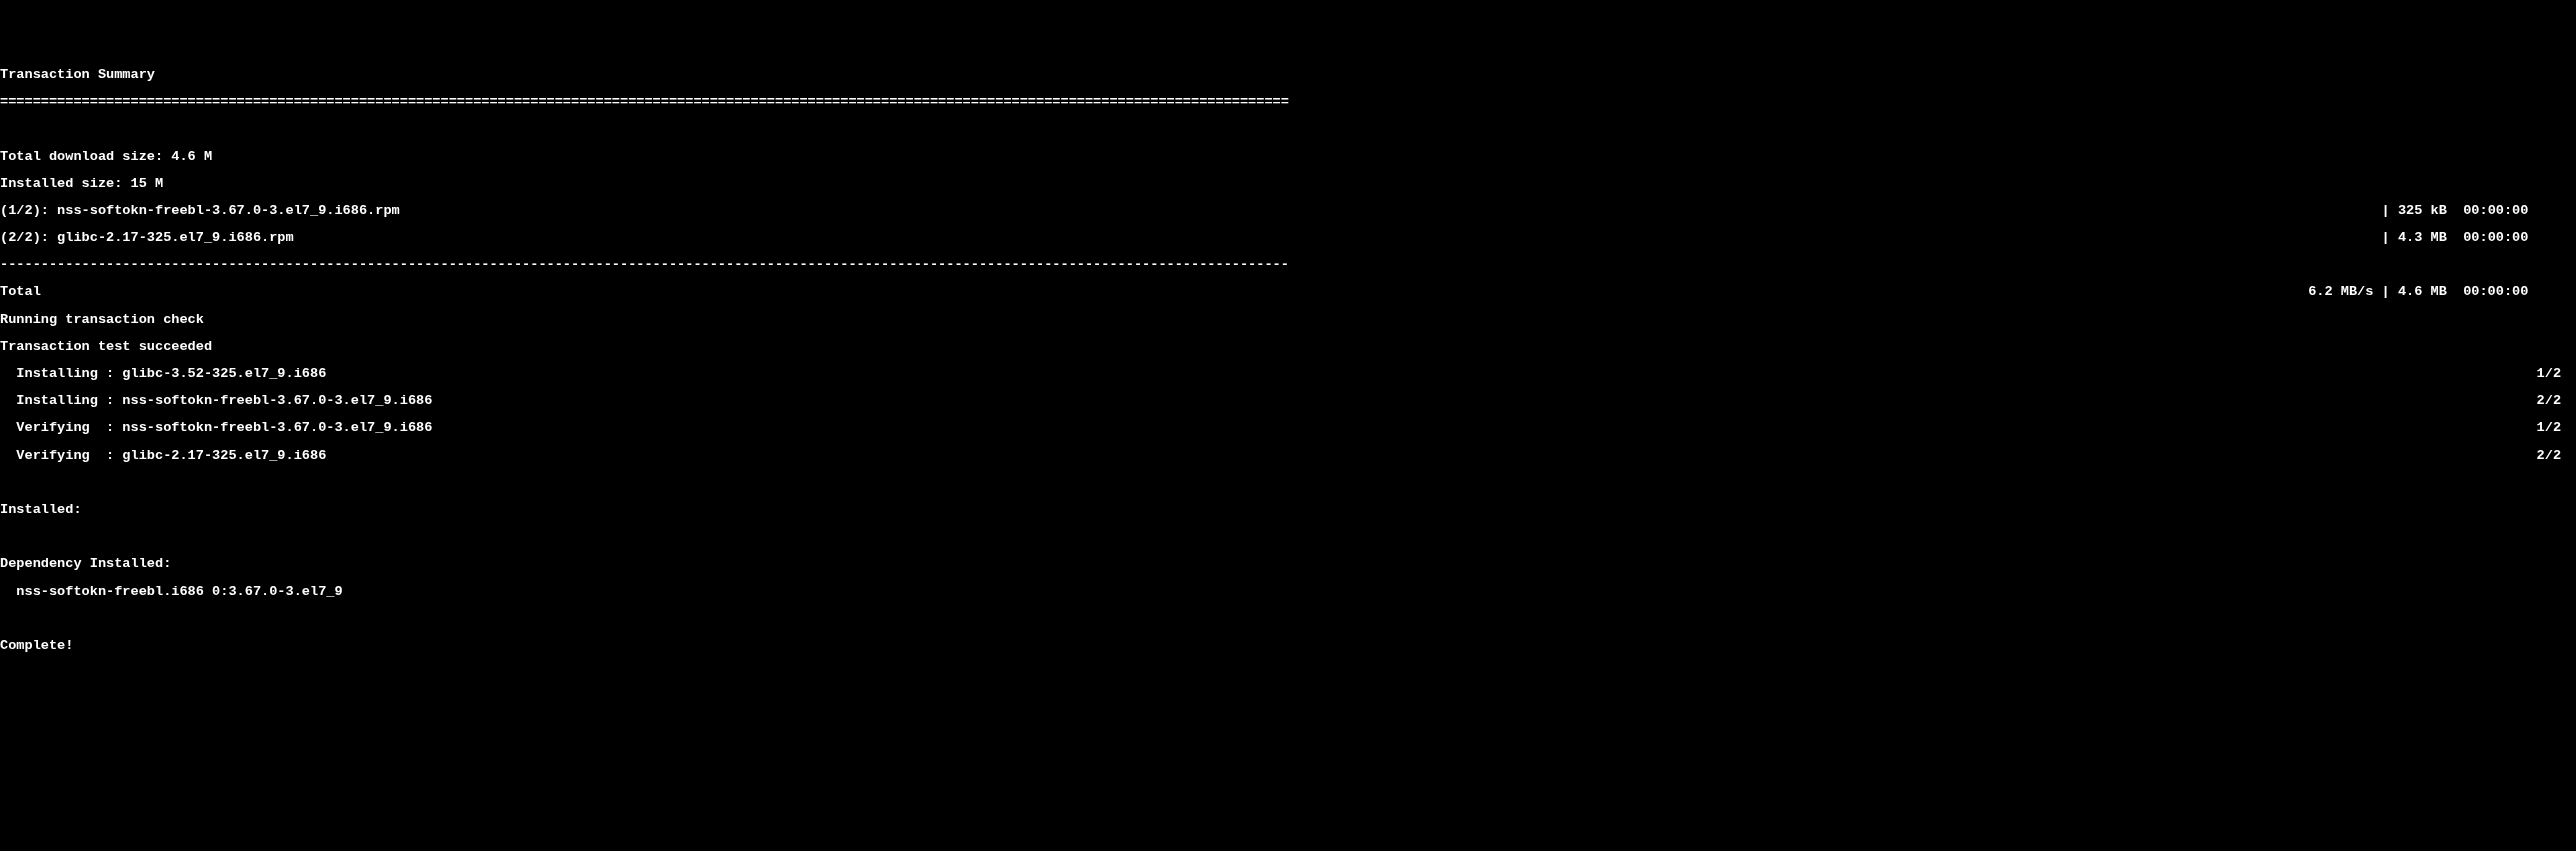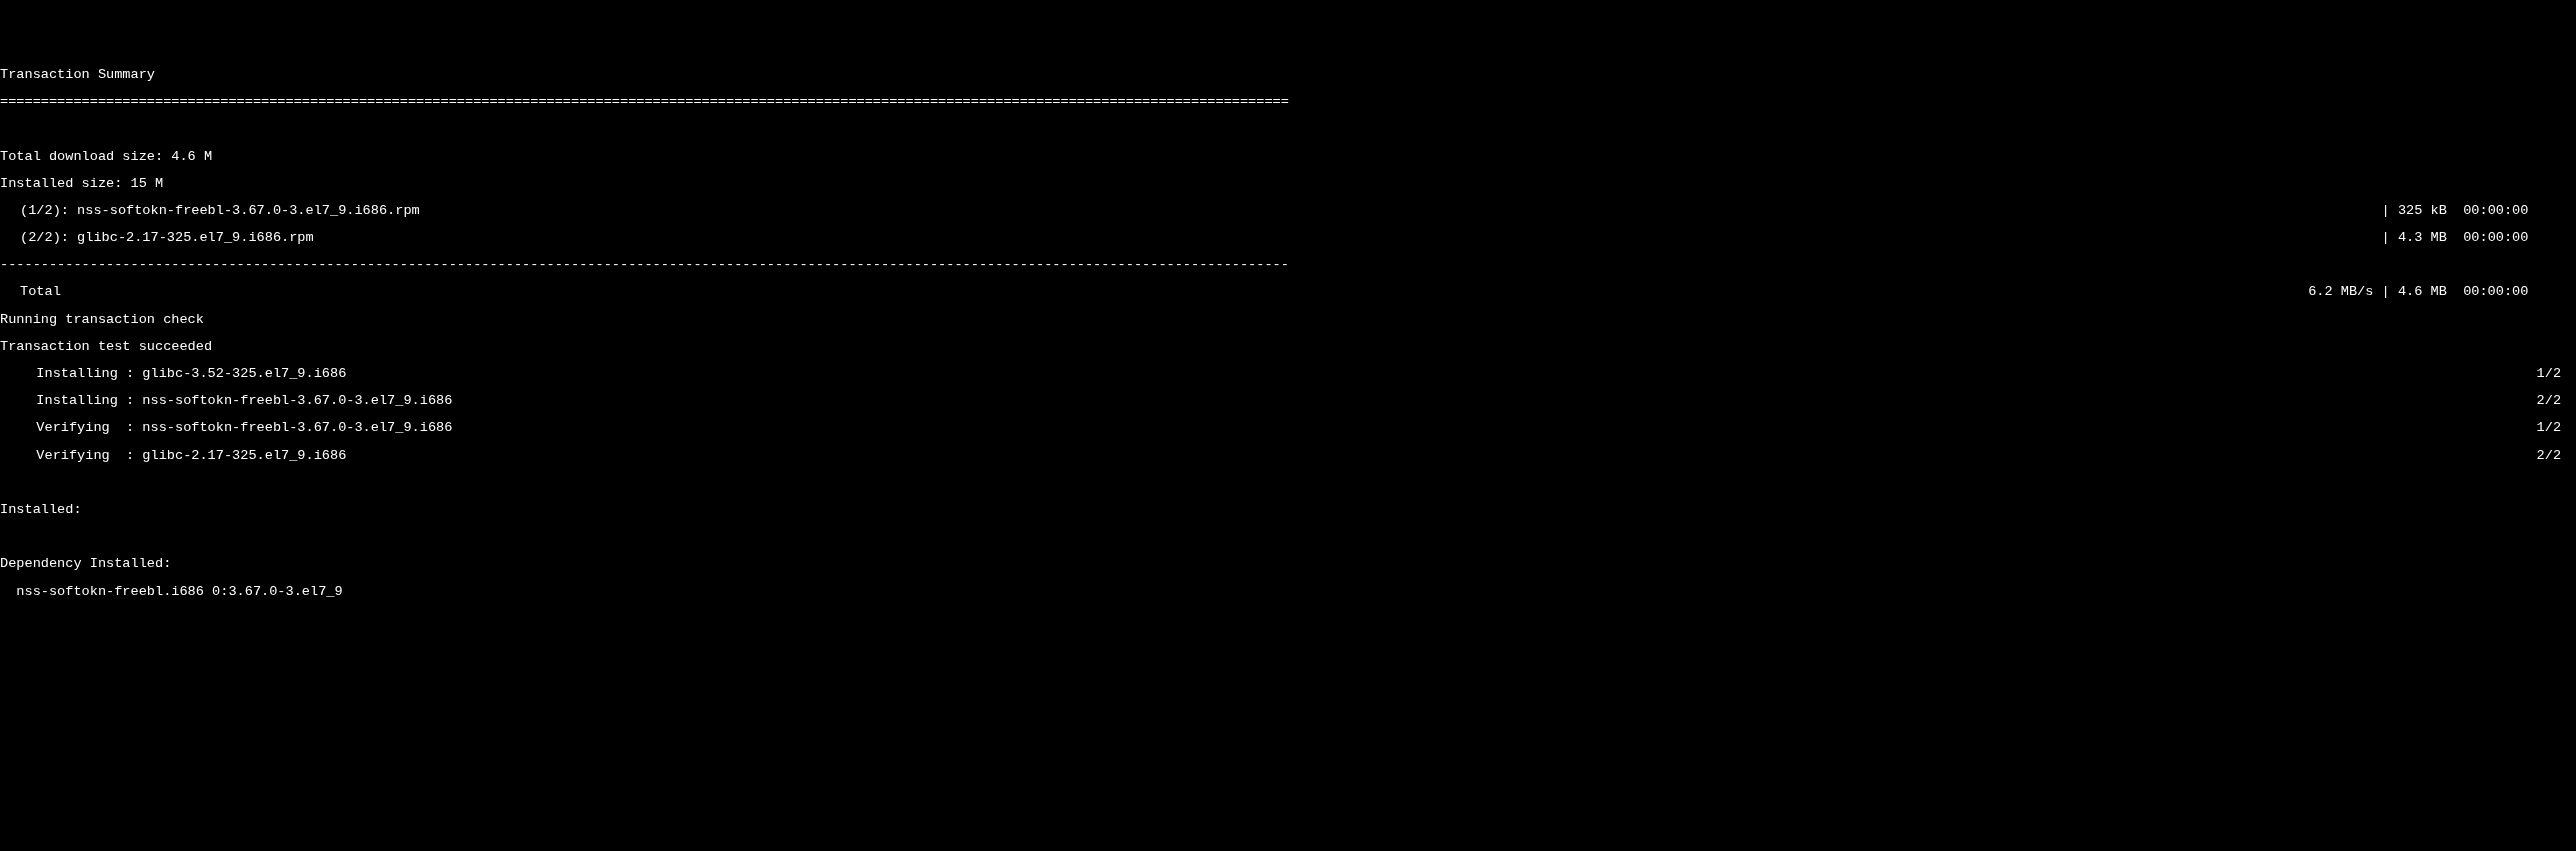--- a/index.html
+++ b/index.html
@@ -7,24 +7,24 @@
       background: #000;
       color: #fff;
       font-family: "Courier New", Courier, monospace;
       font-size: 13.6px;
       line-height: 1.0;
       white-space: pre;
       padding: 0;
       overflow: hidden;
       letter-spacing: 0;
     }
-    .term { width: 100%; }
+    .term { width: 100%; font-weight: bold; }
     .line { display: block; white-space: pre; }
     .row { display: flex; justify-content: space-between; white-space: pre; }
-    .row .left { flex: 0 0 auto; margin-left: 20px; }
+    .row .left { flex: 0 0 auto; }
     .row .mid { flex: 1 1 auto; }
     .row .right { flex: 0 0 auto; padding-right: 6.8px; }
   </style>
 </head>
 <body>
 
 
 
 <div class="term">
 <span class="line">Transaction Summary</span>
@@ -41,17 +41,18 @@
 <span class="row"><span class="left">  Installing : glibc-3.52-325.el7_9.i686</span><span class="mid"> </span><span class="right">1/2 </span></span>
 <span class="row"><span class="left">  Installing : nss-softokn-freebl-3.67.0-3.el7_9.i686</span><span class="mid"> </span><span class="right">2/2 </span></span>
 <span class="row"><span class="left">  Verifying  : nss-softokn-freebl-3.67.0-3.el7_9.i686</span><span class="mid"> </span><span class="right">1/2 </span></span>
 <span class="row"><span class="left">  Verifying  : glibc-2.17-325.el7_9.i686</span><span class="mid"> </span><span class="right">2/2 </span></span>
 <span class="line"> </span>
 <span class="line">Installed:</span>
 <span class="line"> </span>
 <span class="line">Dependency Installed:</span>
 <span class="line">  nss-softokn-freebl.i686 0:3.67.0-3.el7_9</span>
 <span class="line"> </span>
+<span class="line">Complete!</span>
 </div>
 
 
 
 
 
 </body></html>

